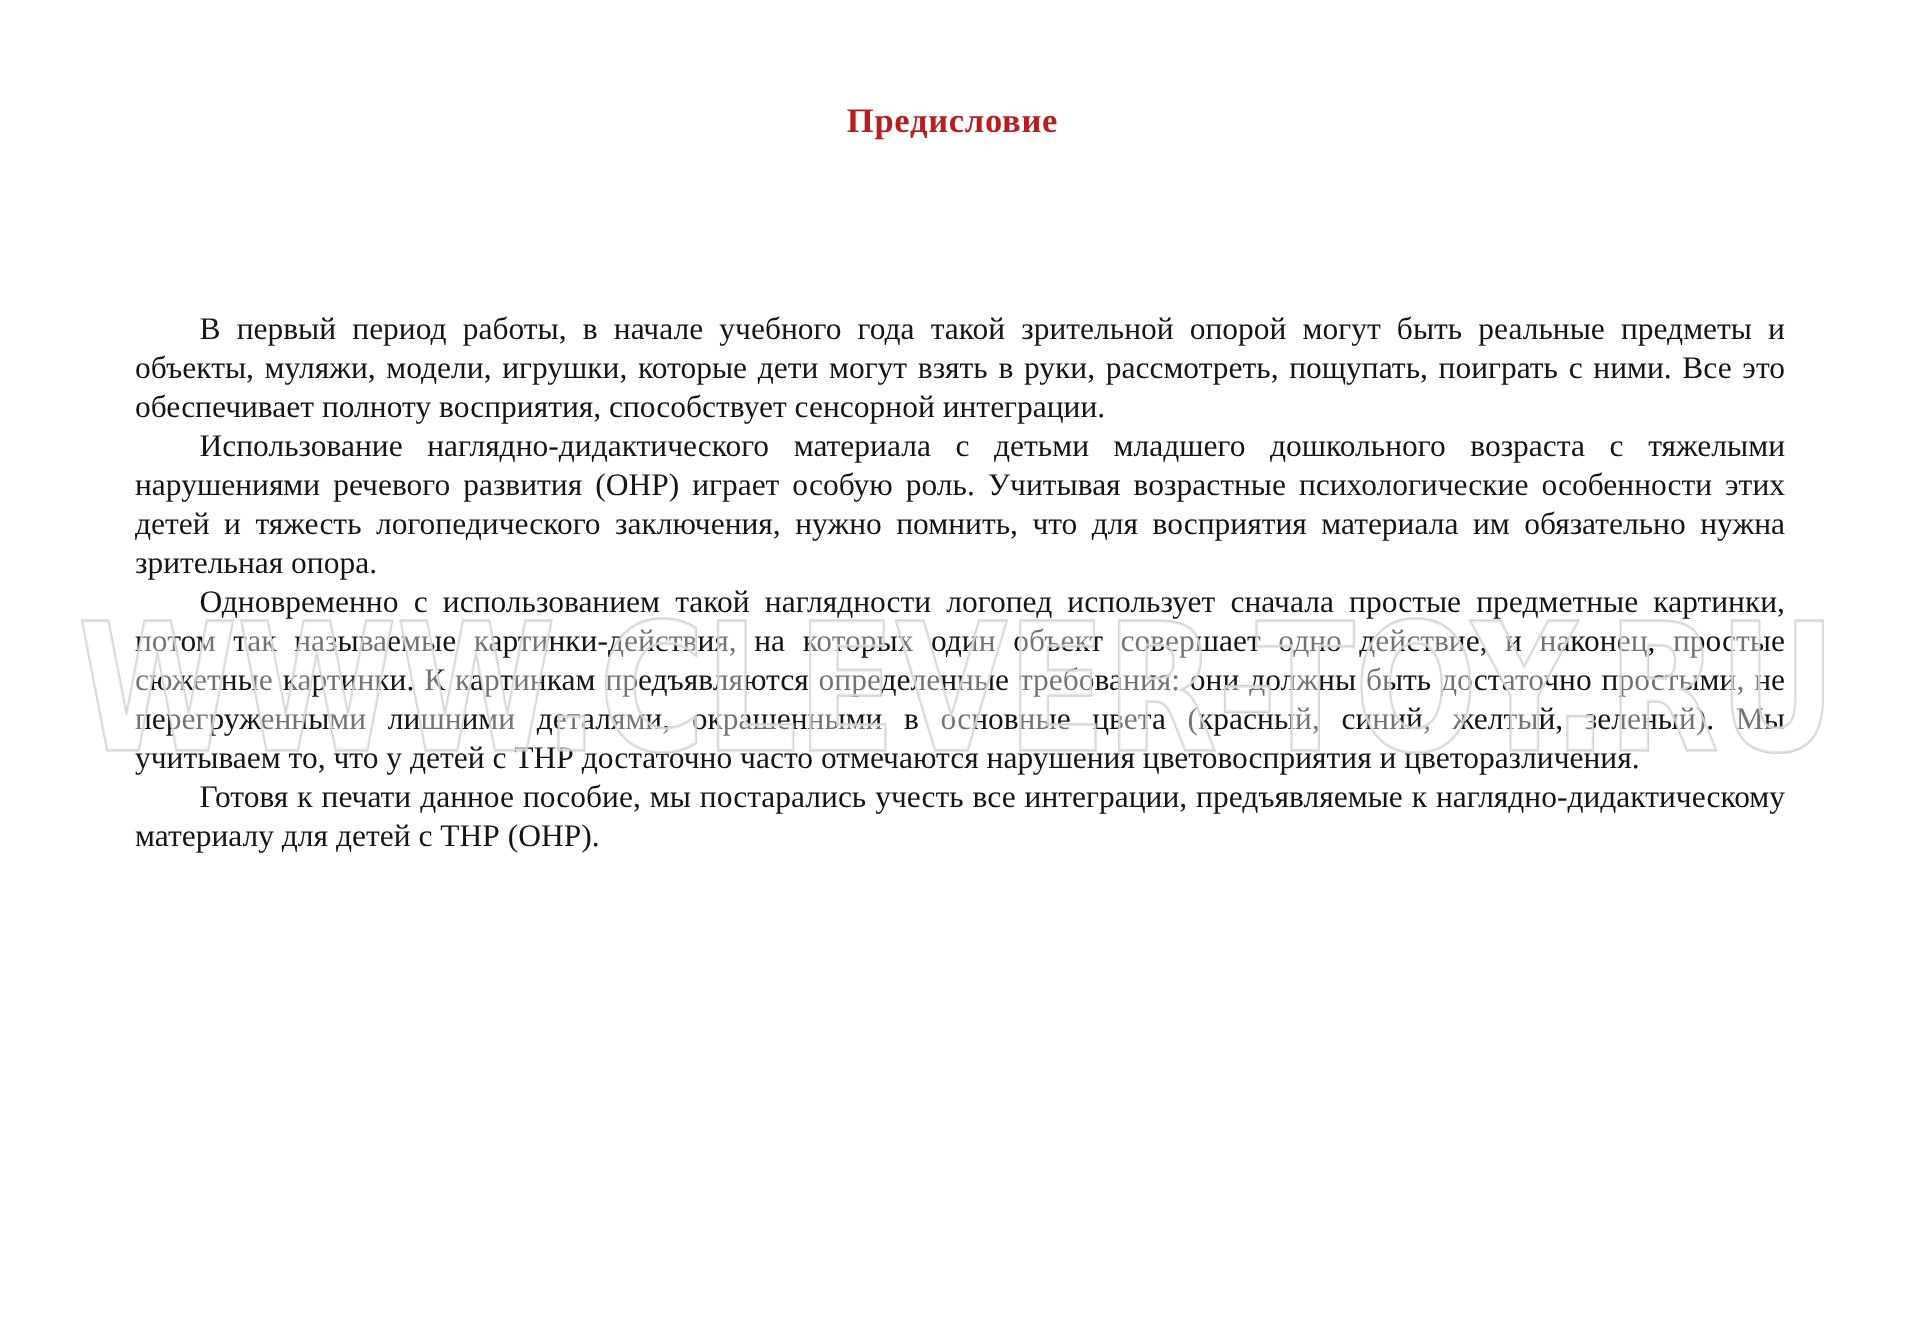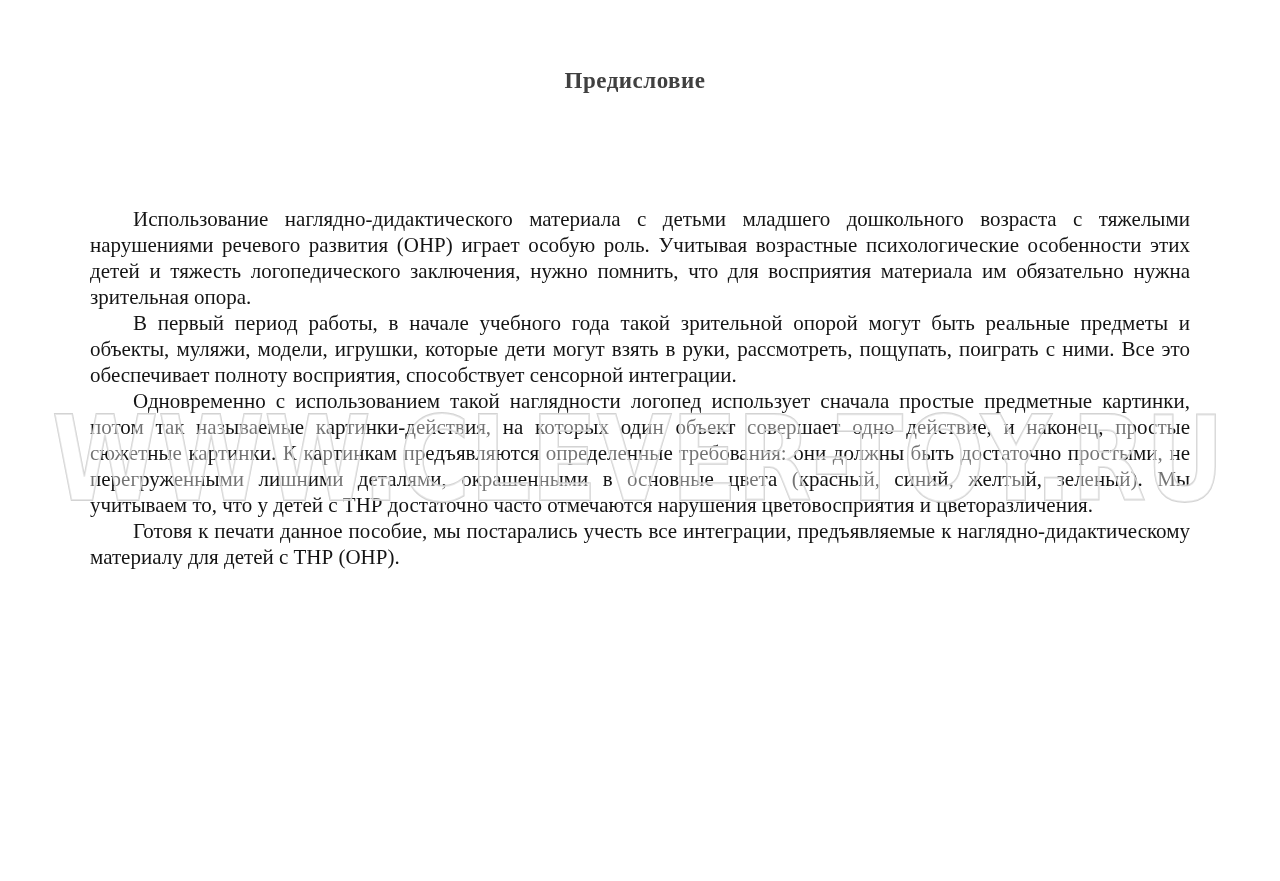--- a/index.html
+++ b/index.html
@@ -19,21 +19,21 @@
   .doc-title {
     position: absolute;
     top: 68px;
     left: 0;
     width: 1270px;
     text-align: center;
     font-size: 23px;
     font-weight: bold;
     margin: 0;
     letter-spacing: 0.5px;
-    color: #404040;
+    color: #b91c1c;
   }
   .content {
     position: absolute;
     top: 206px;
     left: 90px;
     width: 1100px;
     font-size: 21px;
     line-height: 26px;
     text-align: justify;
     color: #141414;
@@ -68,22 +68,22 @@
   }
 </style>
 </head>
 <body>
 
 <div class="page">
 
   <h1 class="doc-title">Предисловие</h1>
 
   <div class="content">
+    <p>В первый период работы, в начале учебного года такой зрительной опорой могут быть реальные предметы и объекты, муляжи, модели, игрушки, которые дети могут взять в руки, рассмотреть, пощупать, поиграть с ними. Все это обеспечивает полноту восприятия, способствует сенсорной интеграции.</p>
     <p>Использование наглядно-дидактического материала с детьми младшего дошкольного возраста с тяжелыми нарушениями речевого развития (ОНР) играет особую роль. Учитывая возрастные психологические особенности этих детей и тяжесть логопедического заключения, нужно помнить, что для восприятия материала им обязательно нужна зрительная опора.</p>
-    <p>В первый период работы, в начале учебного года такой зрительной опорой могут быть реальные предметы и объекты, муляжи, модели, игрушки, которые дети могут взять в руки, рассмотреть, пощупать, поиграть с ними. Все это обеспечивает полноту восприятия, способствует сенсорной интеграции.</p>
     <p>Одновременно с использованием такой наглядности логопед использует сначала простые предметные картинки, потом так называемые картинки-действия, на которых один объект совершает одно действие, и наконец, простые сюжетные картинки. К картинкам предъявляются определенные требования: они должны быть достаточно простыми, не перегруженными лишними деталями, окрашенными в основные цвета (красный, синий, желтый, зеленый). Мы учитываем то, что у детей с ТНР достаточно часто отмечаются нарушения цветовосприятия и цветоразличения.</p>
     <p>Готовя к печати данное пособие, мы постарались учесть все интеграции, предъявляемые к наглядно-дидактическому материалу для детей с ТНР (ОНР).</p>
   </div>
 
   <div class="watermark">
     <svg viewBox="0 0 1180 165" preserveAspectRatio="none" aria-hidden="true">
       <text x="2" y="122" textLength="1172" lengthAdjust="spacingAndGlyphs">WWW.CLEVER-TOY.RU</text>
     </svg>
   </div>
 

